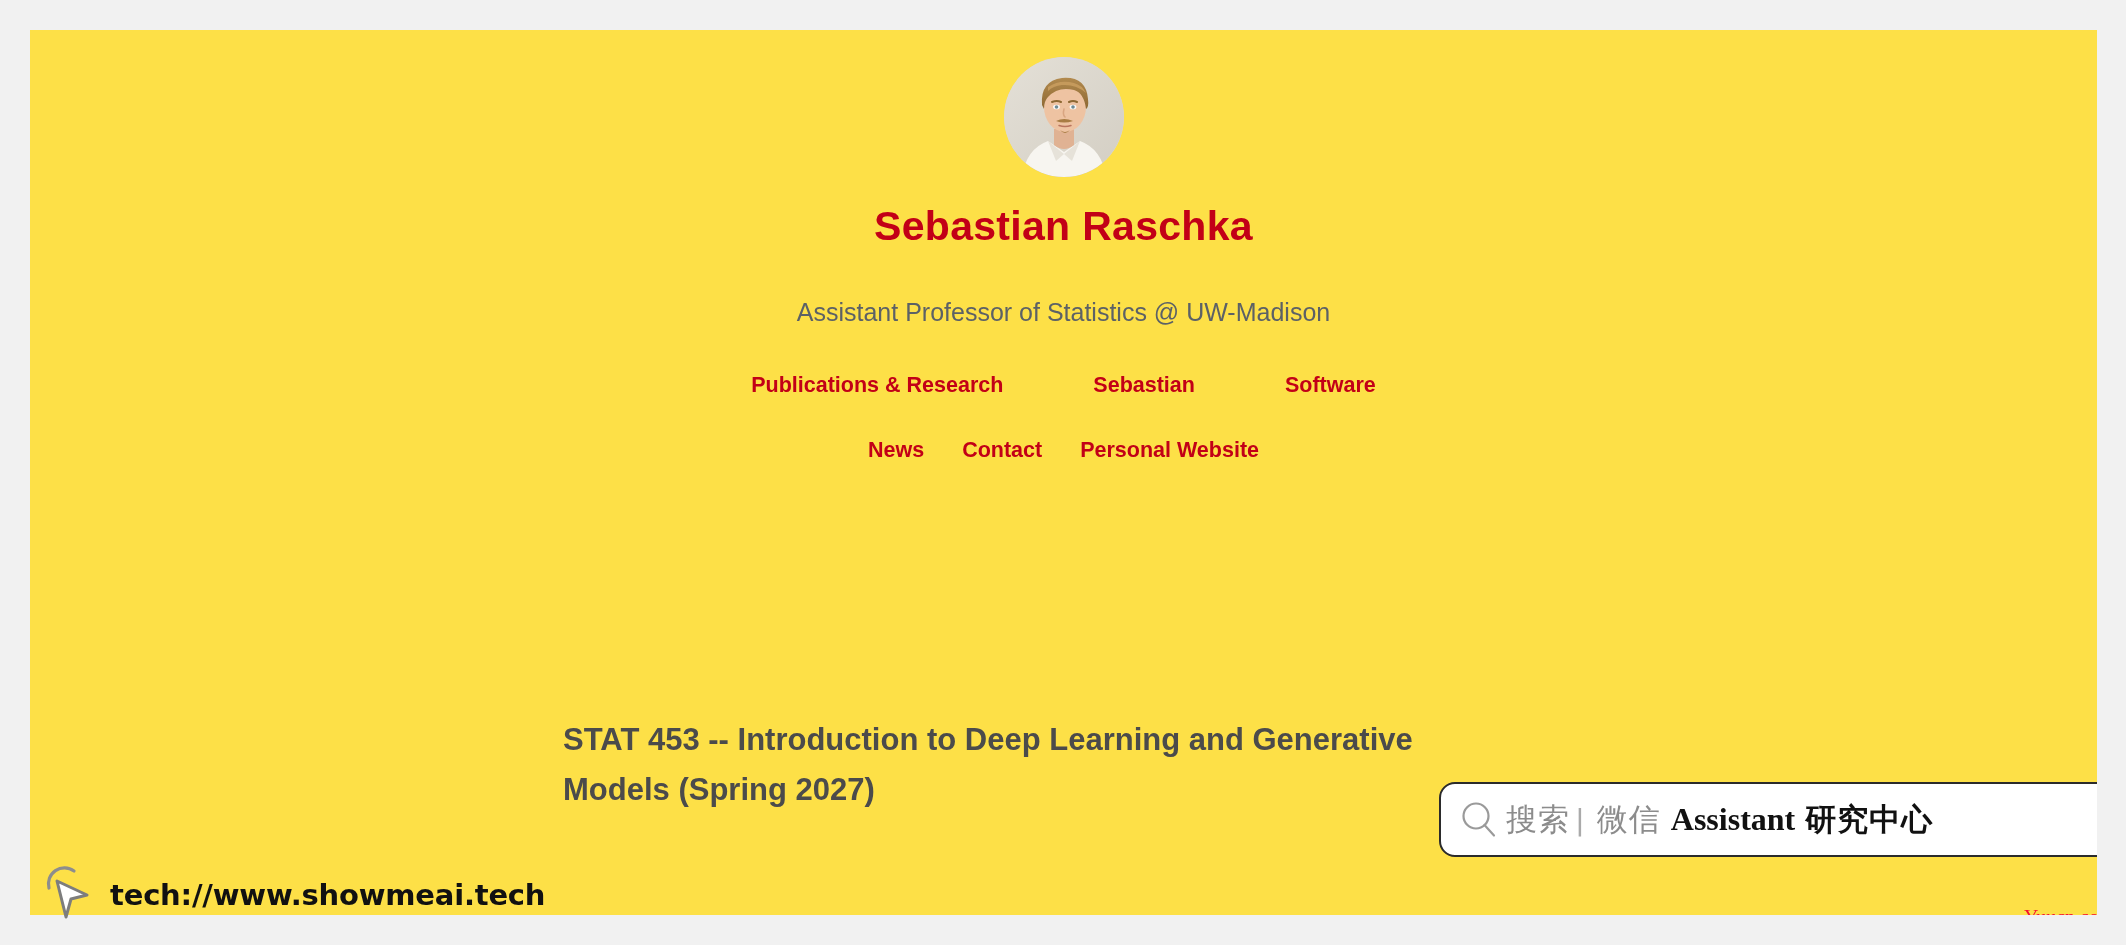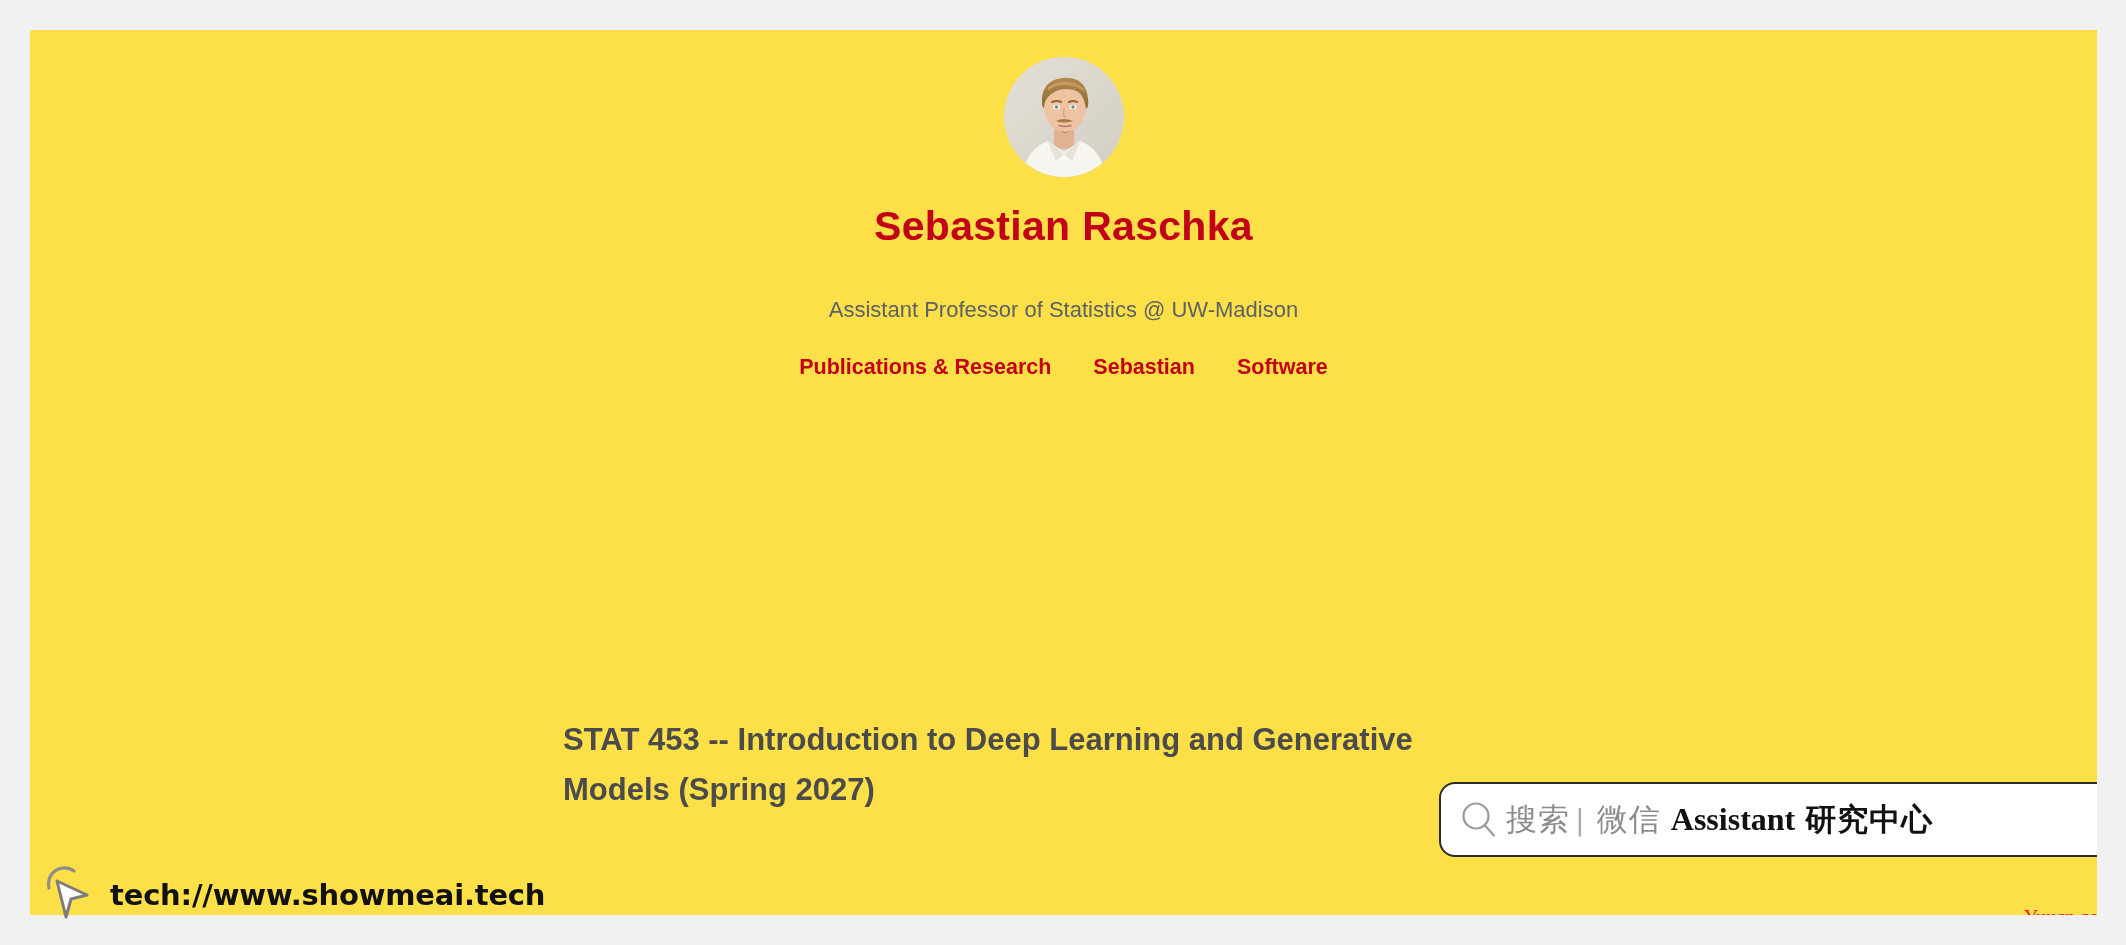--- a/index.html
+++ b/index.html
@@ -55,37 +55,37 @@
     margin-top: 27px;
     font-size: 41px;
     font-weight: bold;
     color: #c20017;
     letter-spacing: 0.3px;
     line-height: 1.1;
   }
 
   .person-subtitle {
     margin-top: 48px;
-    font-size: 22px;
+    font-size: 25px;
     color: #5c6166;
     font-weight: normal;
     line-height: 1.2;
   }
 
   
   .nav-row {
     display: flex;
     justify-content: center;
     align-items: baseline;
     font-size: 21.5px;
     font-weight: bold;
     color: #c20017;
   }
 
-  .nav-row-1 { margin-top: 32px; }
+  .nav-row-1 { margin-top: 46px; gap: 48px; }
   .nav-row-2 { margin-top: 40px; }
 
   .nav-link {
     color: #c20017;
     text-decoration: none;
     white-space: nowrap;
     cursor: pointer;
   }
 
   .nav-row-1 .nav-link + .nav-link { margin-left: 42px; }
@@ -247,20 +247,25 @@
     <div class="person-name">Sebastian Raschka</div>
 
     <div class="person-subtitle">Assistant Professor of Statistics @ UW-Madison</div>
 
     <div class="nav-row nav-row-1">
       <a class="nav-link" href="#">Publications &amp; Research</a>
       <a class="nav-link" href="#">Sebastian</a>
       <a class="nav-link" href="#">Software</a>
     </div>
 
+    <div class="nav-row nav-row-2">
+      <a class="nav-link" href="#">News</a>
+      <a class="nav-link" href="#">Contact</a>
+      <a class="nav-link" href="#">Personal Website</a>
+    </div>
   </div>
 
   <h1 class="course-title">STAT 453 -- Introduction to Deep Learning and Generative Models (Spring 2027)</h1>
 
   <div id="showmeai-bar">
     <span class="magnifier">
       <svg width="40" height="40" viewBox="0 0 40 40">
         <circle cx="17" cy="16" r="12.5" fill="none" stroke="#9a9a9a" stroke-width="2.2"></circle>
         <line x1="25.5" y1="25" x2="35" y2="35.5" stroke="#9a9a9a" stroke-width="2.2" stroke-linecap="round"></line>
       </svg>

